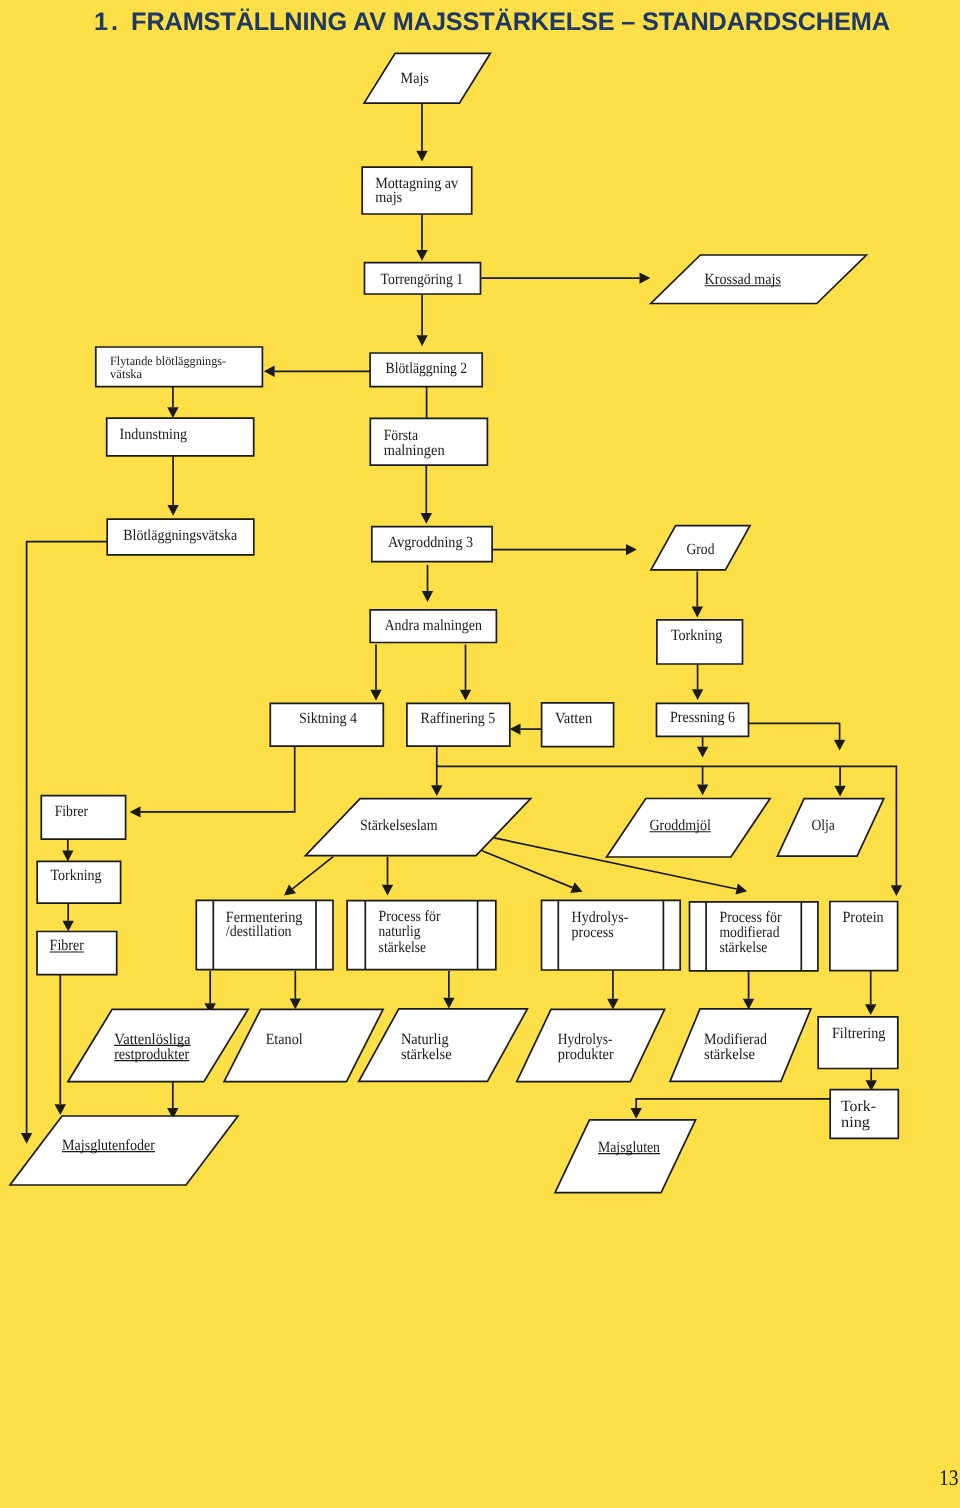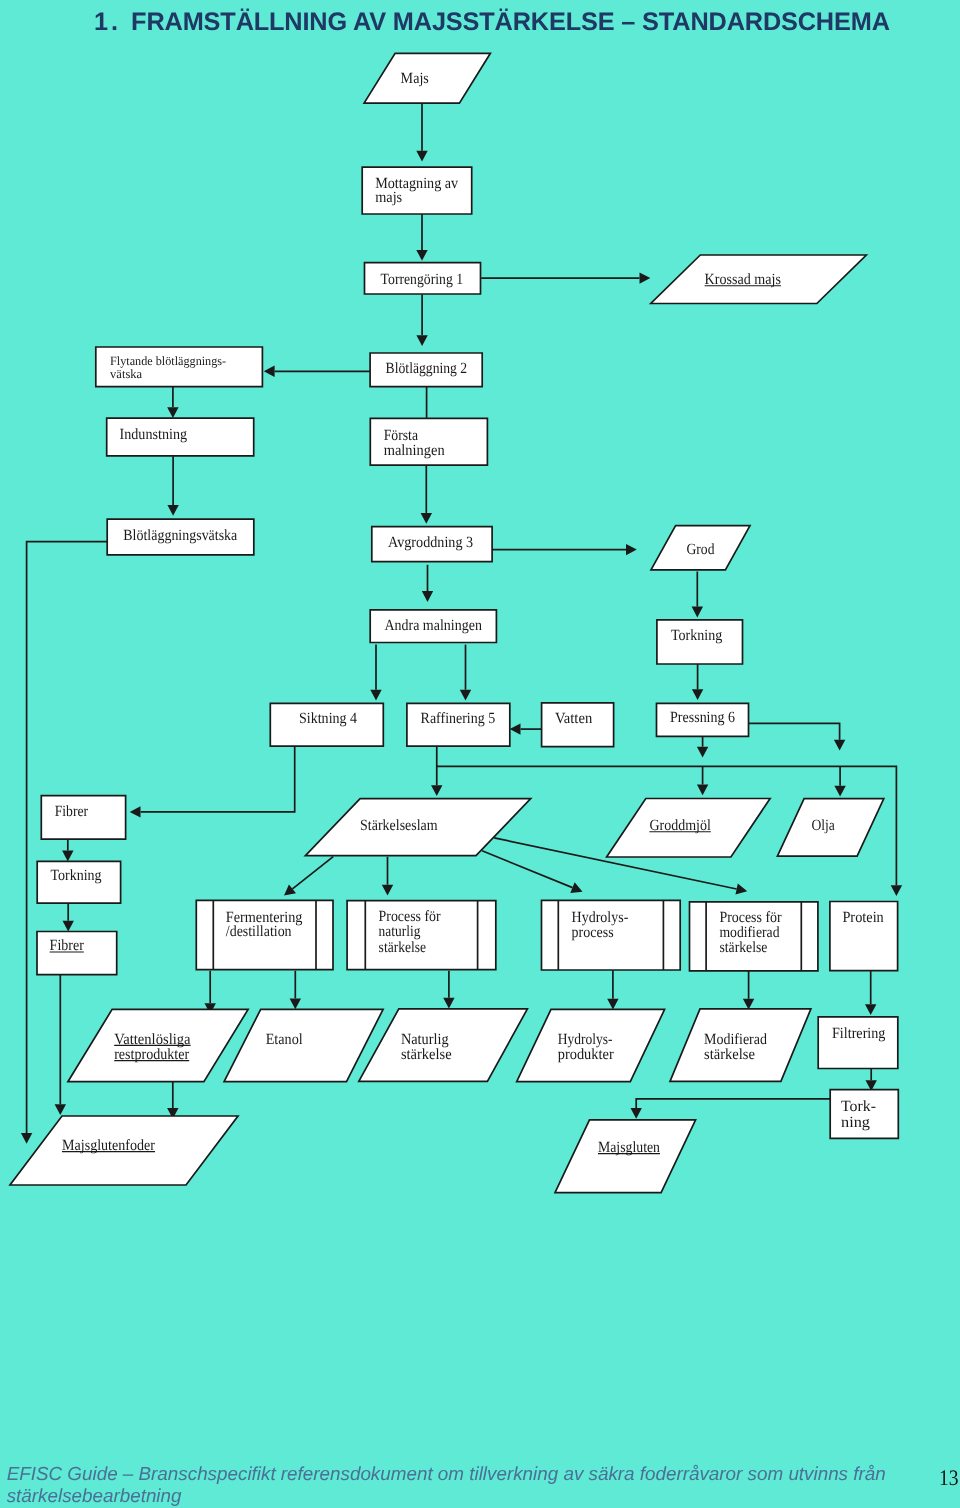--- a/index.html
+++ b/index.html
@@ -1,19 +1,19 @@
 <!DOCTYPE html>
 <html><head>
 <meta charset="utf-8">
 <title>1. FRAMSTALLNING AV MAJSSTARKELSE - STANDARDSCHEMA</title>
 <style>
   html,body{margin:0;padding:0;background:#ffffff;}
   body{width:960px;height:1508px;position:relative;overflow:hidden;
        font-family:"Liberation Sans",sans-serif;-webkit-font-smoothing:antialiased;text-rendering:geometricPrecision;}
-  #page{position:absolute;left:0;top:0;width:960px;height:1508px;background:#5eead4;}
+  #page{position:absolute;left:0;top:0;width:960px;height:1508px;background:#fde047;}
   #title{position:absolute;left:94px;top:8px;width:840px;margin:0;padding:0;
          font-family:"Liberation Sans",sans-serif;font-weight:bold;font-size:25.3px;
          letter-spacing:-0.145px;color:#1F3864;white-space:nowrap;}
   #title .num{margin-right:10px;letter-spacing:3px;}
   #chart{position:absolute;left:0;top:0;width:960px;height:1260px;overflow:visible;}
   #chart .ln{fill:none;stroke:#1a1a1a;stroke-width:1.7;}
   #chart .ah{fill:#1a1a1a;stroke:none;}
   #chart .sh{fill:#ffffff;stroke:#1a1a1a;stroke-width:1.7;}
   #chart .ul{fill:none;stroke:#1a1a1a;stroke-width:1.1;}
   #chart .nt{font-family:"Liberation Serif",serif;fill:#1a1a1a;}
@@ -284,15 +284,14 @@
 <text class="nt" x="62.0" y="1150.0" font-size="15.6" textLength="93" lengthAdjust="spacingAndGlyphs">Majsglutenfoder</text>
 <path class="ul" d="M62.0,1151.6 L155.0,1151.6"></path>
 </g>
 <g>
 <path class="sh" d="M589.5,1119.8 L695.6,1119.8 L661.1,1192.7 L555.0,1192.7 Z"></path>
 <text class="nt" x="598.0" y="1152.0" font-size="15.6" textLength="62" lengthAdjust="spacingAndGlyphs">Majsgluten</text>
 <path class="ul" d="M598.0,1153.6 L660.0,1153.6"></path>
 </g>
 </g>
   </svg>
-  <div id="footer">EFISC Guide – Branschspecifikt referensdokument om tillverkning av säkra foderråvaror som utvinns från stärkelsebearbetning</div>
   <div id="pageno">13</div>
 </div>
 
 </body></html>

